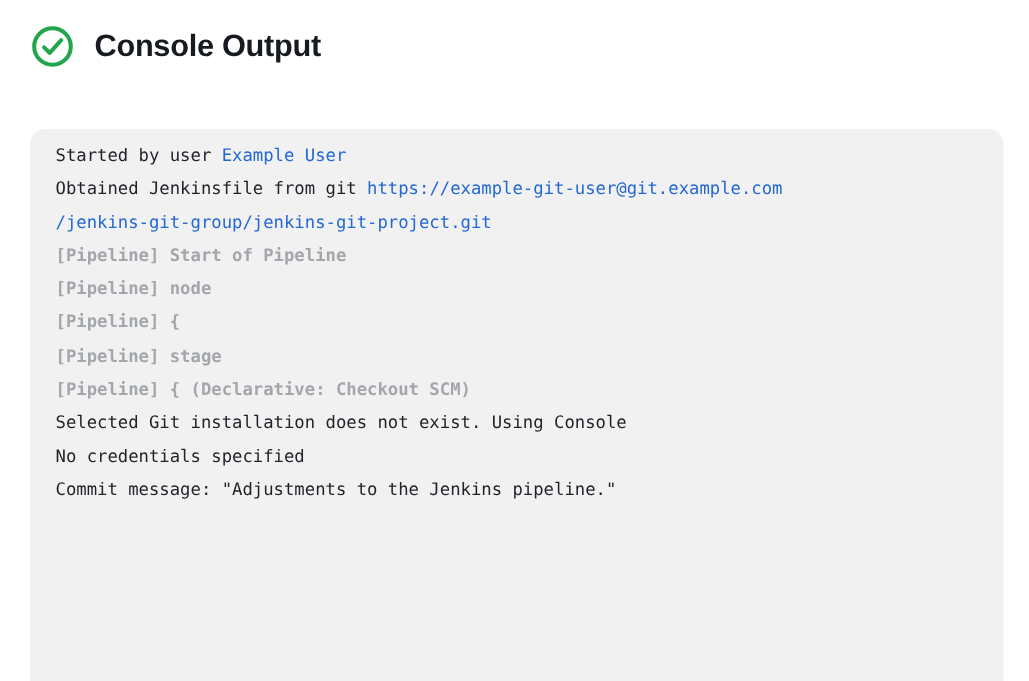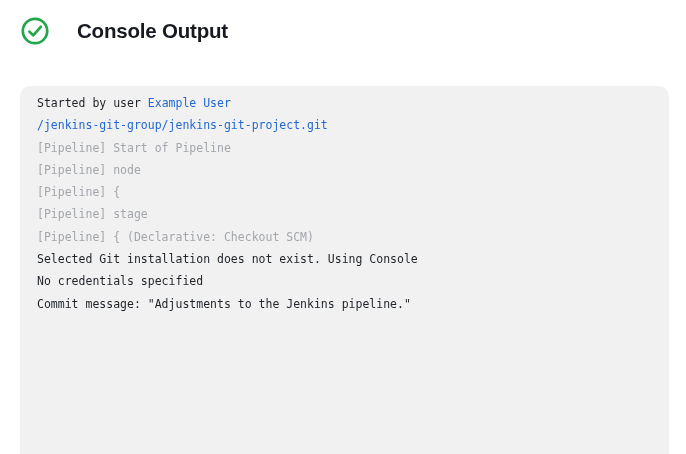--- a/index.html
+++ b/index.html
@@ -15,21 +15,21 @@
     position: relative;
     width: 686px;
     height: 454px;
   }
   .header {
     position: absolute;
     left: 20px;
     top: 16px;
     display: flex;
     align-items: center;
-    gap: 27px;
+    gap: 13px;
   }
   .status-icon {
     width: 30px;
     height: 30px;
     flex: 0 0 auto;
   }
   .page-title {
     font-size: 20.5px;
     font-weight: 700;
     color: #171b21;
@@ -49,21 +49,21 @@
     overflow: hidden;
   }
   .console-line {
     font-family: "DejaVu Sans Mono", "Liberation Mono", monospace;
     font-size: 11.5px;
     line-height: 22.3px;
     white-space: pre;
     color: #1f2328;
   }
   .seg-plain { color: #1f2328; }
-  .seg-muted { color: #a3a6ab; }
+  .seg-muted { color: #a3a6ab; font-weight: bold; }
   .seg-link, a.seg-link {
     color: #2469d2;
     text-decoration: none;
     cursor: pointer;
   }
 </style>
 </head>
 <body>
 
 <div class="page">
@@ -71,20 +71,21 @@
   <div class="header">
     <svg class="status-icon" viewBox="0 0 30 30" aria-hidden="true">
       <circle cx="15" cy="15" r="12.2" fill="none" stroke="#22a54b" stroke-width="2.7"></circle>
       <path d="M9.4 15.6 L13.2 19.3 L20.8 10.8" fill="none" stroke="#22a54b" stroke-width="2.7" stroke-linecap="round" stroke-linejoin="round"></path>
     </svg>
     <div class="page-title">Console Output</div>
   </div>
 
   <div class="console-box">
       <div class="console-line"><span class="seg-plain">Started by user </span><a class="seg-link">Example User</a></div>
+      <div class="console-line"><span class="seg-plain">Obtained Jenkinsfile from git </span><a class="seg-link">https://example-git-user@git.example.com</a></div>
       <div class="console-line"><a class="seg-link">/jenkins-git-group/jenkins-git-project.git</a></div>
       <div class="console-line"><span class="seg-muted">[Pipeline] Start of Pipeline</span></div>
       <div class="console-line"><span class="seg-muted">[Pipeline] node</span></div>
       <div class="console-line"><span class="seg-muted">[Pipeline] {</span></div>
       <div class="console-line"><span class="seg-muted">[Pipeline] stage</span></div>
       <div class="console-line"><span class="seg-muted">[Pipeline] { (Declarative: Checkout SCM)</span></div>
       <div class="console-line"><span class="seg-plain">Selected Git installation does not exist. Using Console</span></div>
       <div class="console-line"><span class="seg-plain">No credentials specified</span></div>
       <div class="console-line"><span class="seg-plain">Commit message: "Adjustments to the Jenkins pipeline."</span></div>
     </div>

